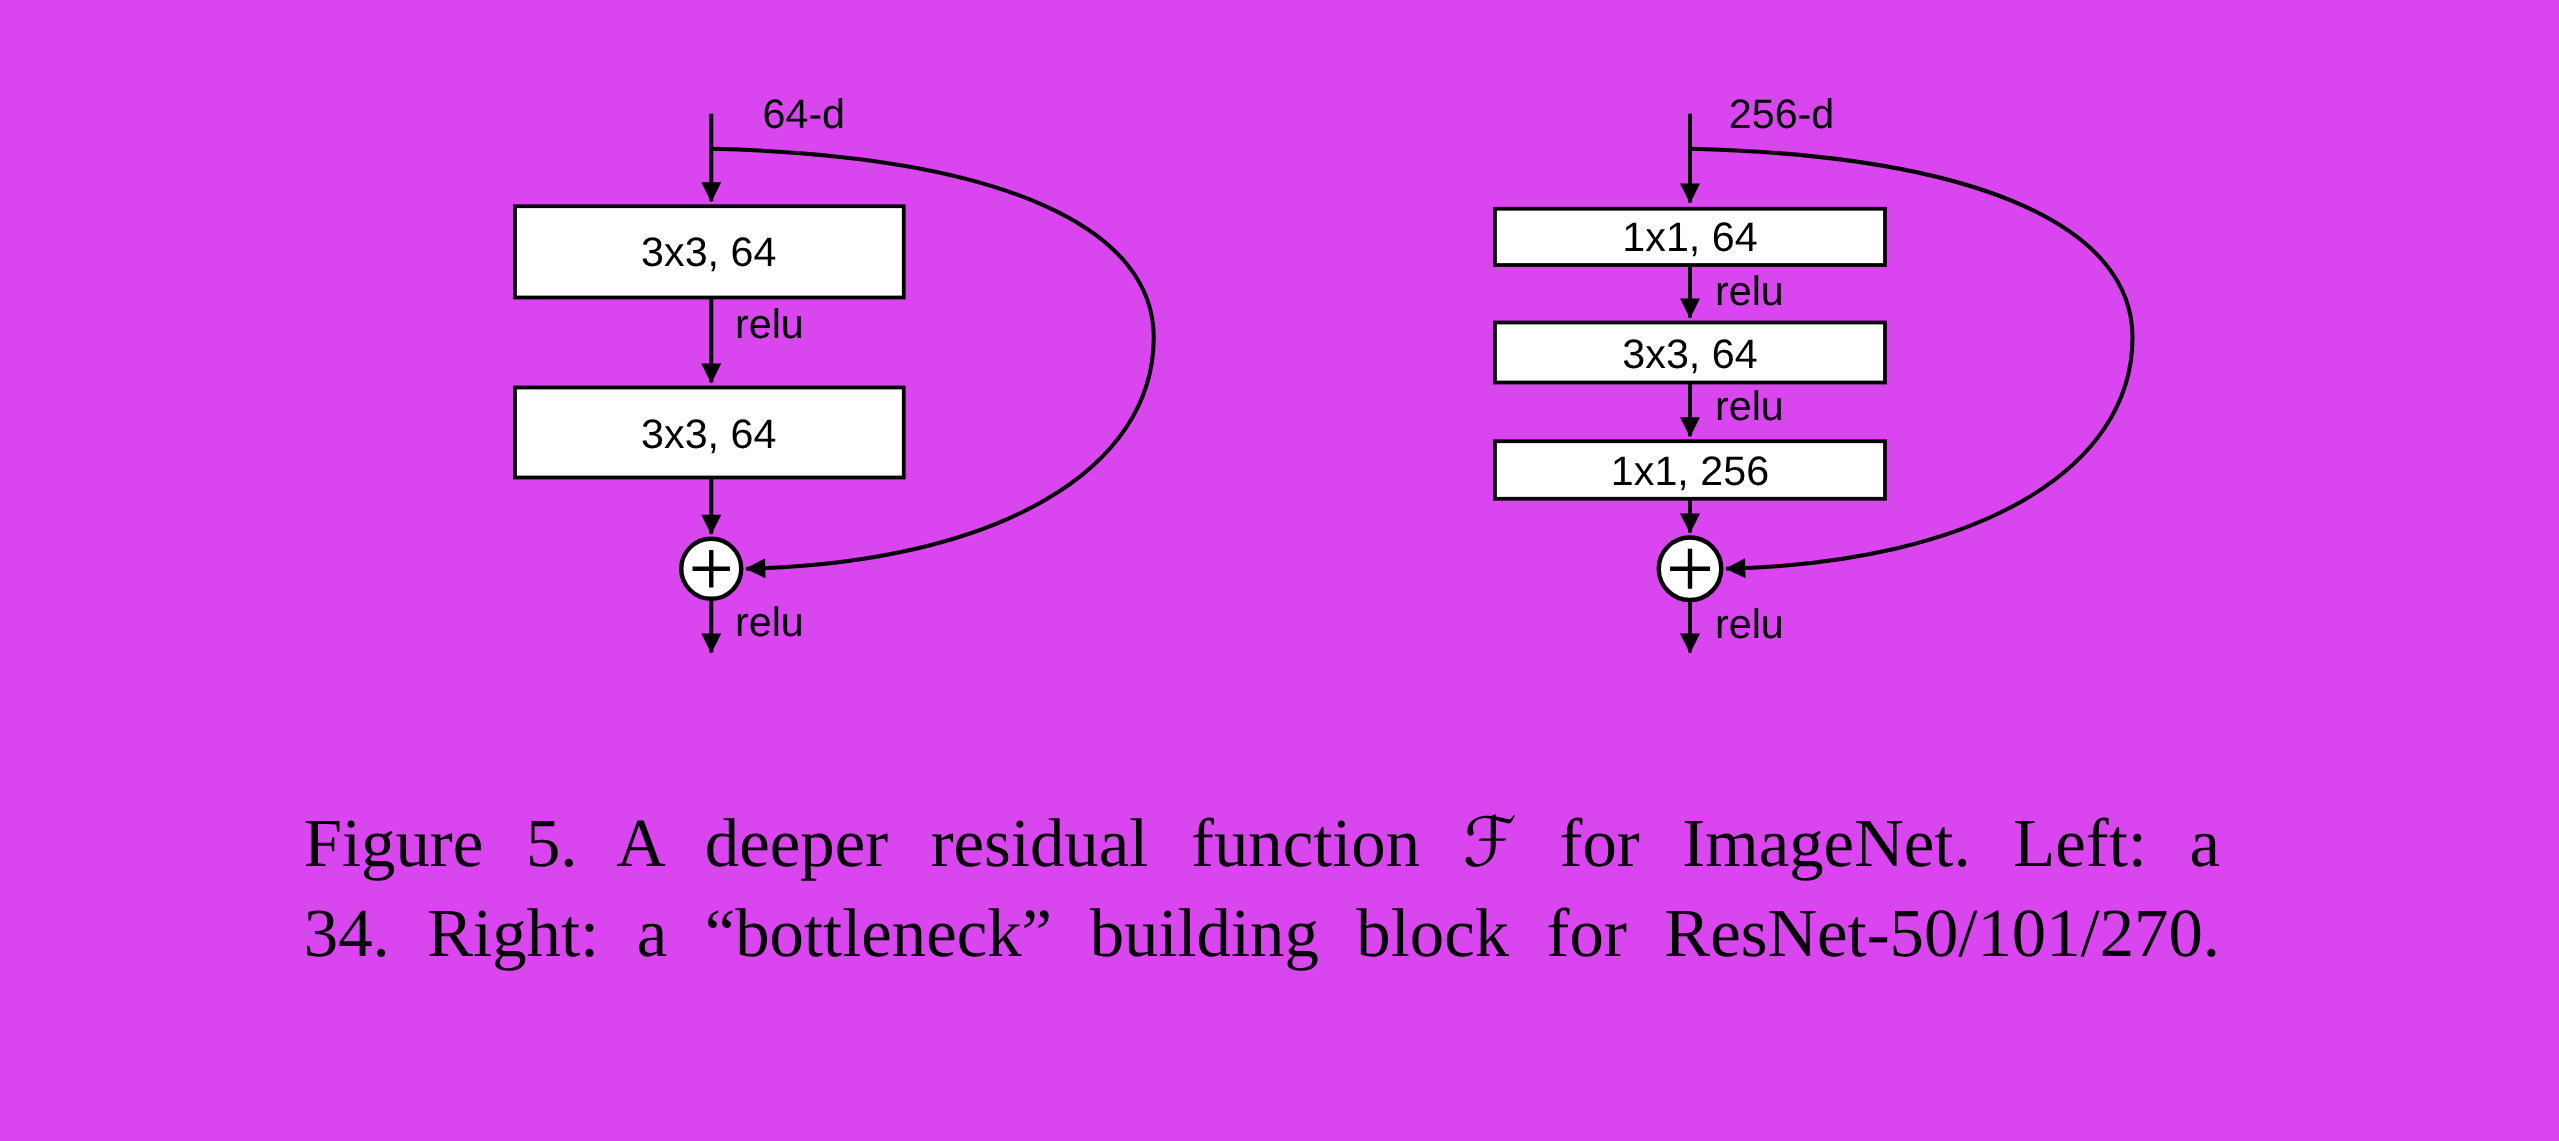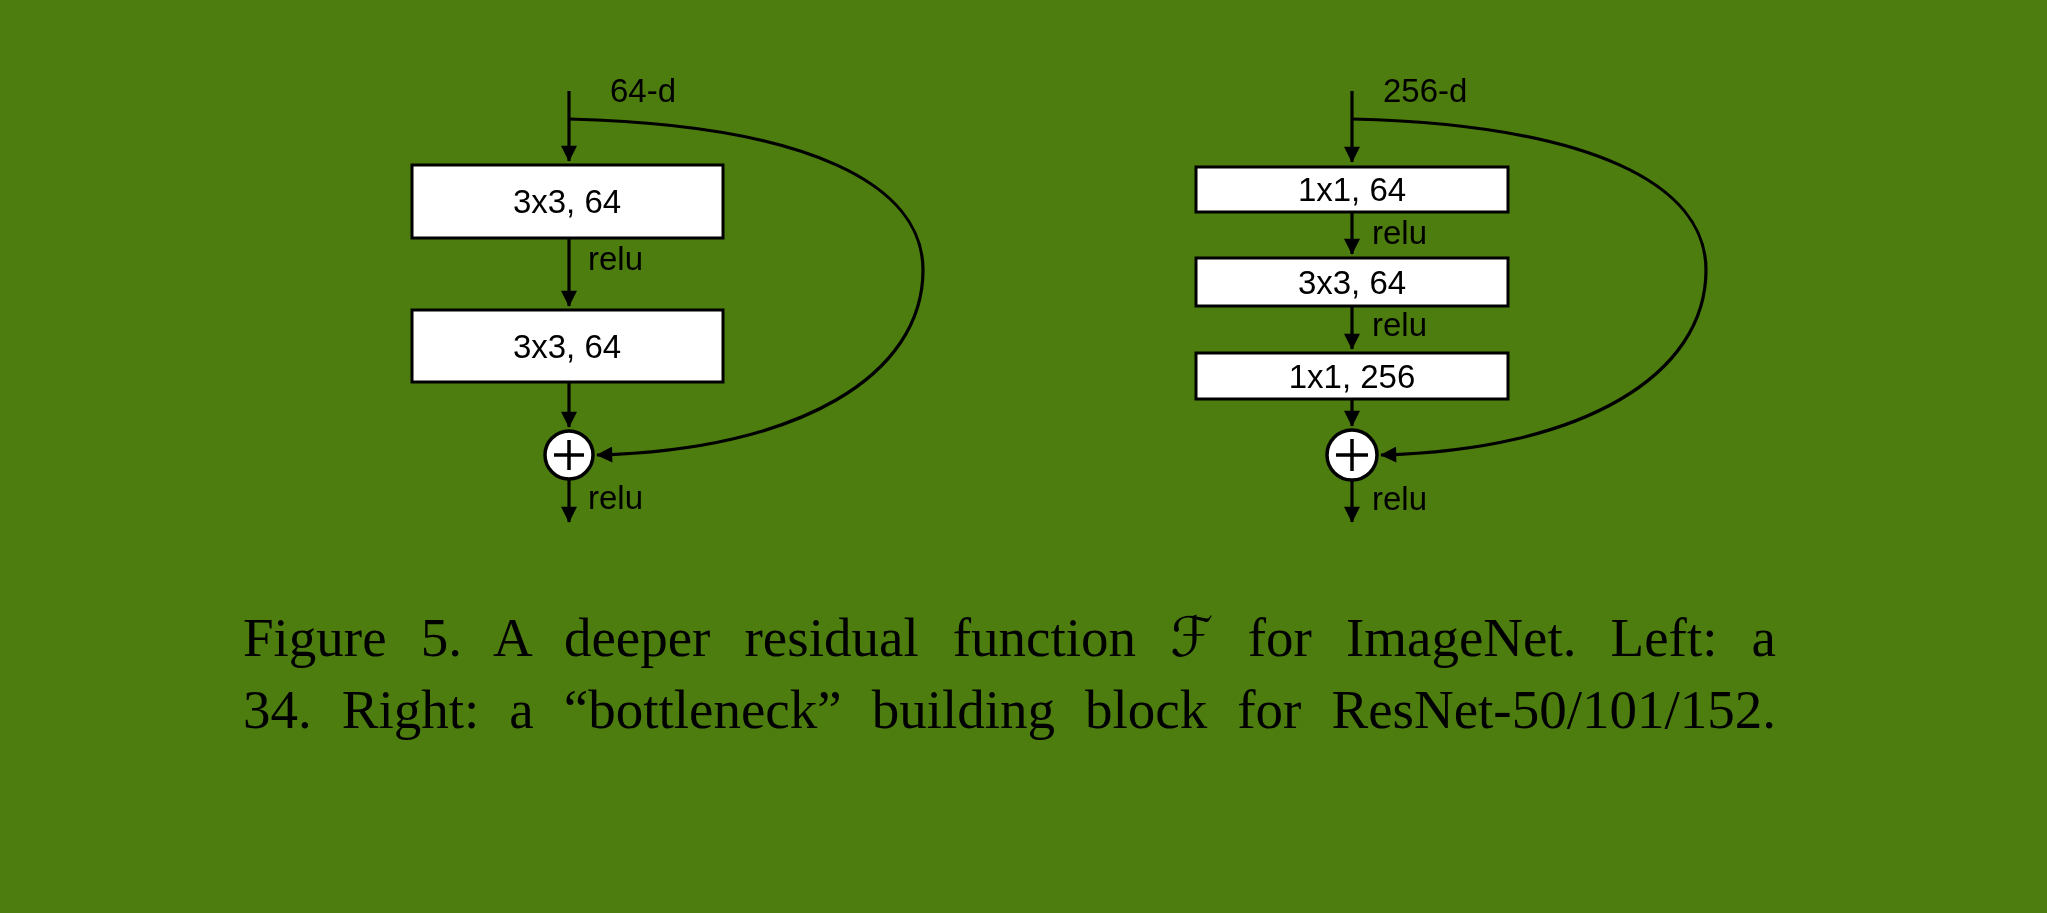--- a/index.html
+++ b/index.html
@@ -1,33 +1,33 @@
 <!DOCTYPE html>
 <html><head>
 <meta charset="utf-8">
 <style>
   html, body { margin: 0; padding: 0; background: #ffffff; }
   .page {
     position: relative;
     width: 2047px;
     height: 913px;
-    background: #4d7c0f;
+    background: #d946ef;
     overflow: hidden;
     font-family: "Liberation Sans", "DejaVu Sans", sans-serif;
   }
   .diagram-svg { position: absolute; left: 0; top: 0; }
   .diagram-text {
     font-family: "Liberation Sans", "DejaVu Sans", sans-serif;
     font-size: 33px;
     fill: #000000;
   }
   .caption {
     position: absolute;
     left: 243px;
-    top: 601px;
+    top: 638px;
     width: 1533px;
     font-family: "Liberation Serif", "DejaVu Serif", serif;
     font-size: 55px;
     line-height: 72px;
     color: #000000;
   }
   .cap-line {
     text-align: justify;
     text-align-last: justify;
   }
@@ -106,16 +106,16 @@
       <text class="diagram-text" x="1372" y="244">relu</text>
       <text class="diagram-text" x="1352" y="294" text-anchor="middle">3x3, 64</text>
       <text class="diagram-text" x="1372" y="336">relu</text>
       <text class="diagram-text" x="1352" y="388" text-anchor="middle">1x1, 256</text>
       <text class="diagram-text" x="1372" y="510">relu</text>
     </g>
   </svg>
 
   <div class="caption">
     <div class="cap-line"><span>Figure 5. A deeper residual function</span> <span class="mathcal">ℱ</span> <span>for ImageNet.  Left:  a</span></div>
-    <div class="cap-line">34. Right: a “bottleneck” building block for ResNet-50/101/152.</div>
+    <div class="cap-line">34. Right: a “bottleneck” building block for ResNet-50/101/270.</div>
   </div>
 
 </div>
 
 </body></html>

